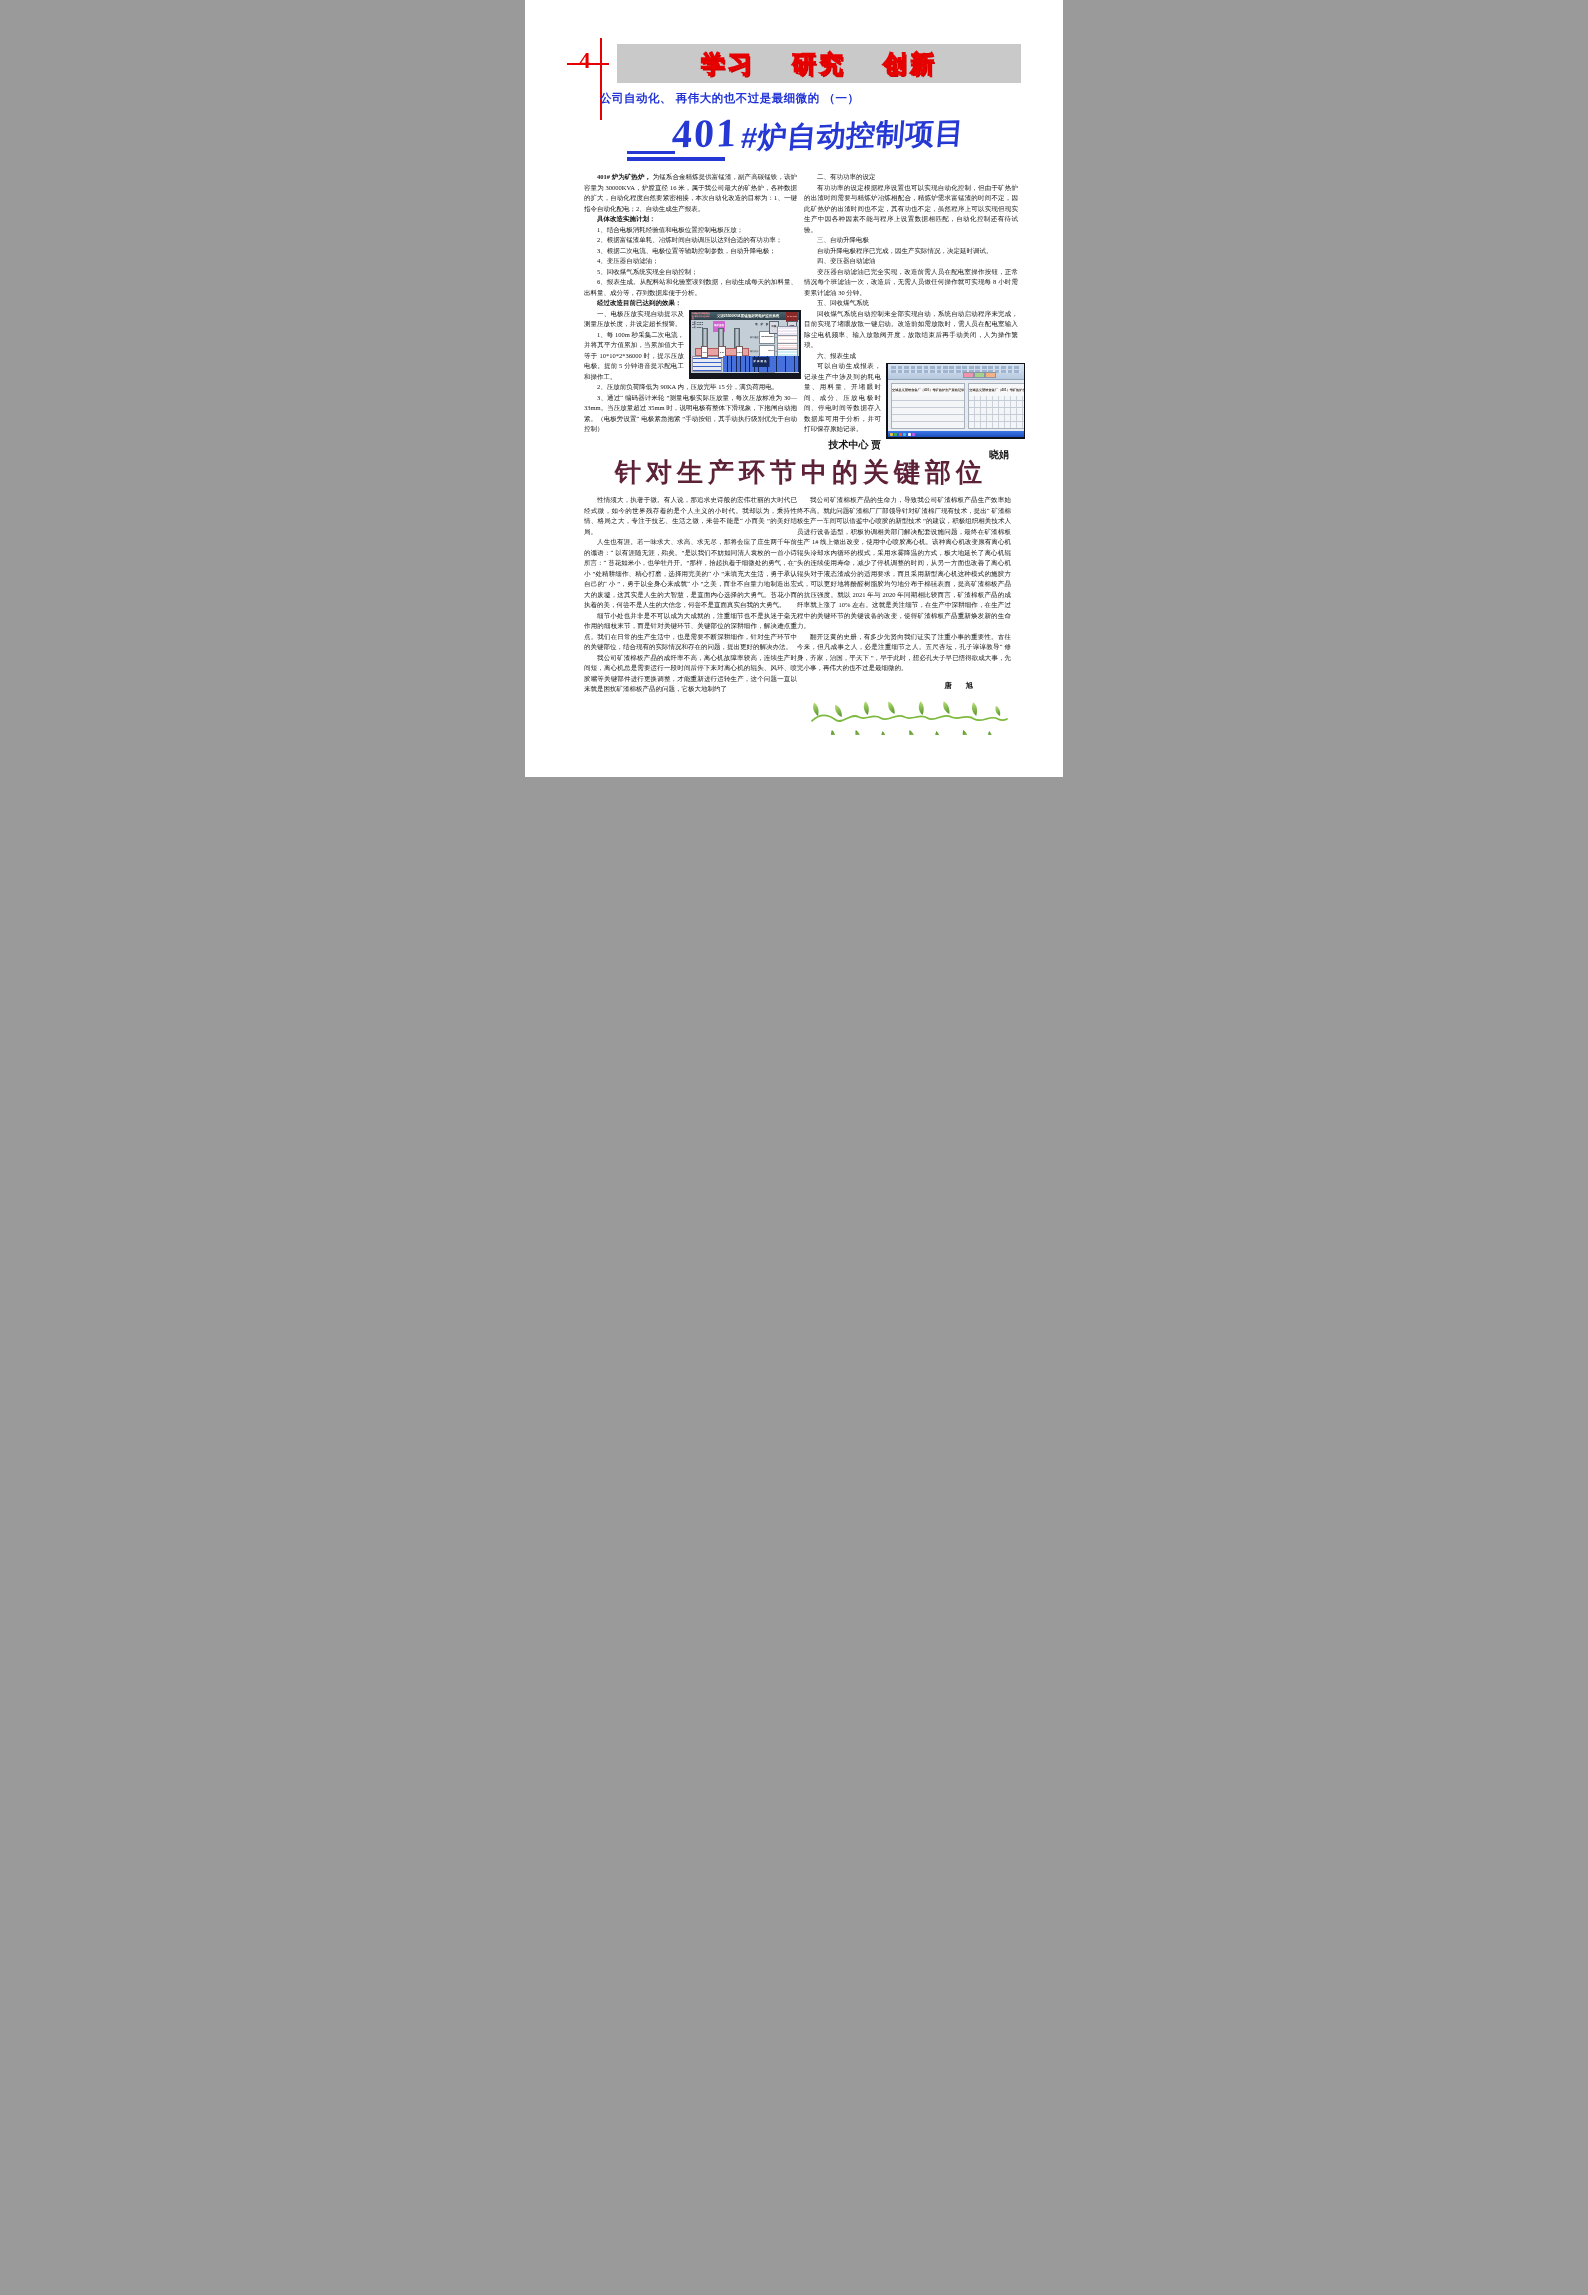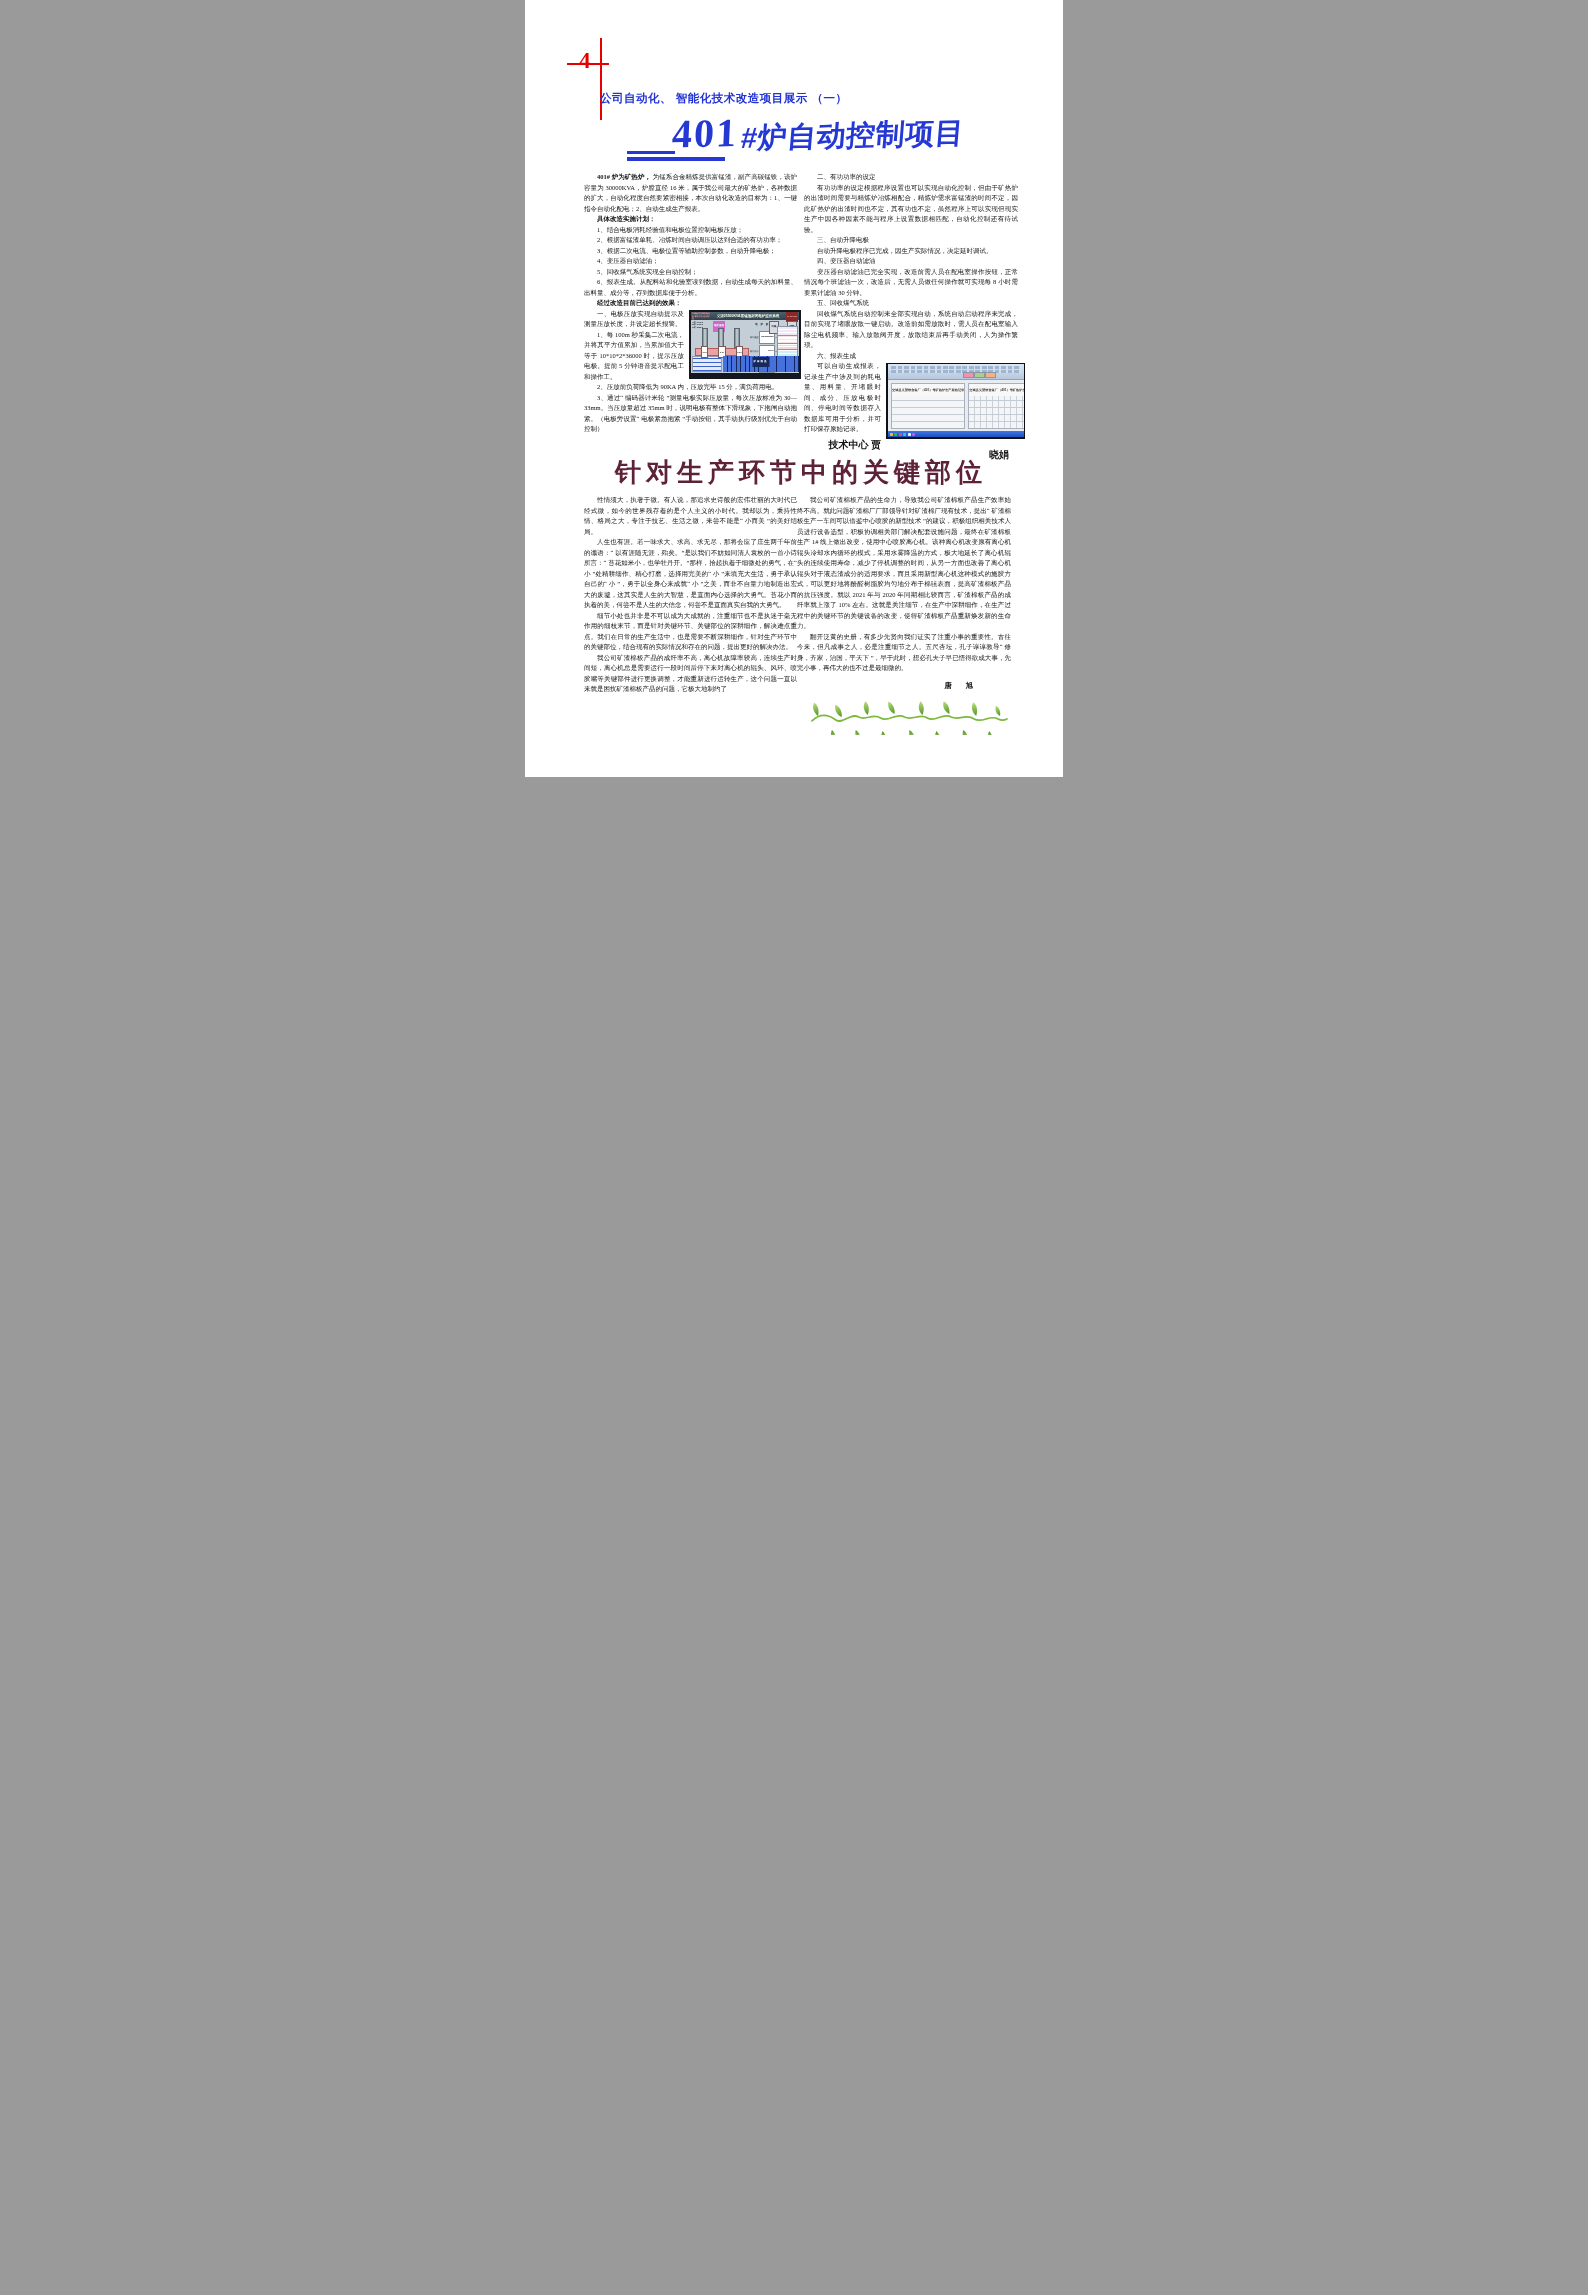--- a/index.html
+++ b/index.html
@@ -119,22 +119,27 @@
 </style>
 </head>
 <body>
 
 <div class="page">
 
   <div class="crop-v"></div>
   <div class="crop-h"></div>
   <div class="pagenum">4</div>
 
-
-  <div class="kicker">公司自动化、 智能化技术改造项目展示 （一）</div>
+  <div class="banner">
+    <span>学习</span>
+    <span>研究</span>
+    <span>创新</span>
+  </div>
+
+  <div class="kicker">公司自动化、 再伟大的也不过是最细微的 （一）</div>
 
   <div class="headline1">
     <span class="hl-num">401</span>
     <span class="hl-rest">#炉自动控制项目</span>
   </div>
   <div class="hl-bar1"></div>
   <div class="hl-bar2"></div>
 
   <div class="col a1-left">
     <p><b>401# 炉为矿热炉，</b><span> 为锰系合金精炼提供富锰渣，副产高碳锰铁，该炉容量为 30000KVA，炉膛直径 16 米，属于我公司最大的矿热炉，各种数据的扩大，自动化程度自然要紧密相接，本次自动化改造的目标为：1、一键指令自动化配电；2、自动生成生产报表。</span></p>

